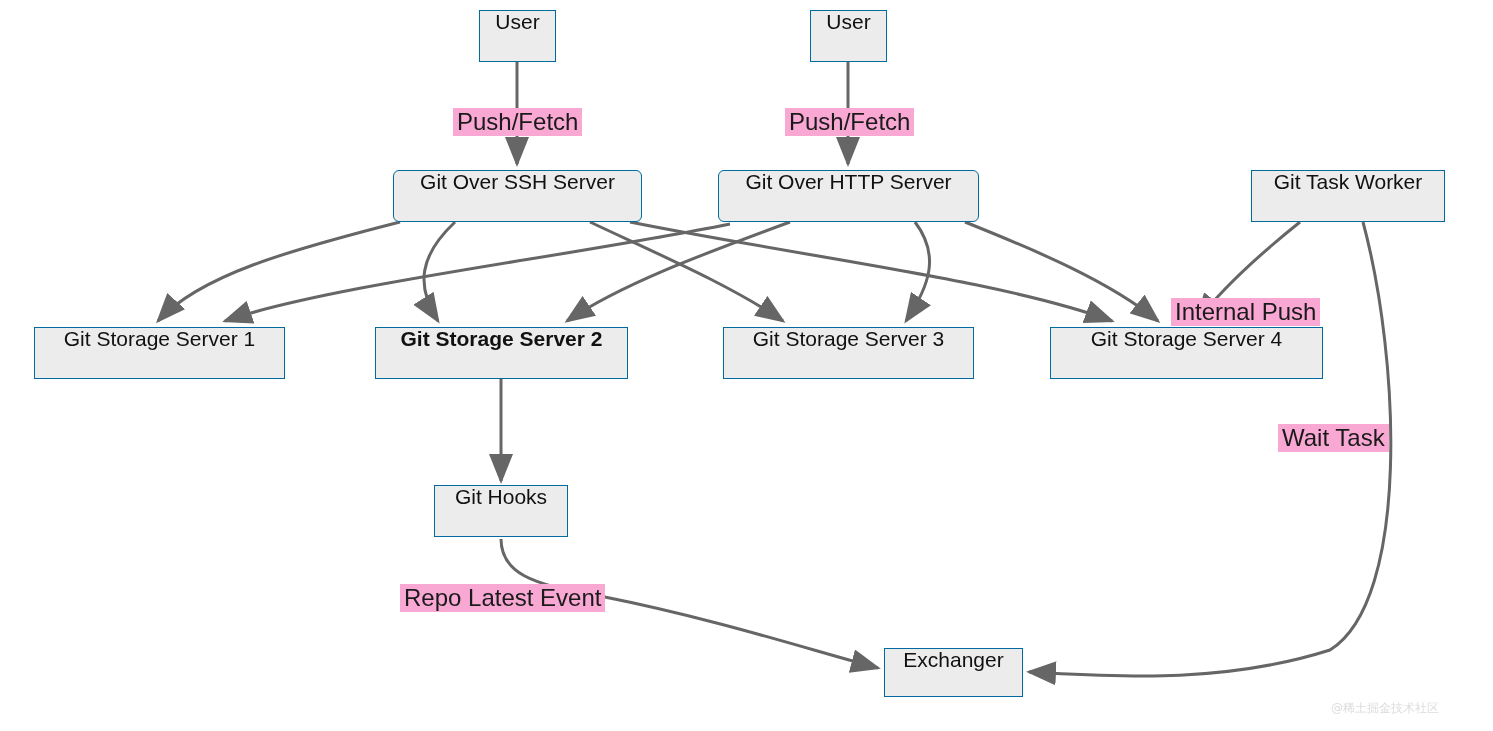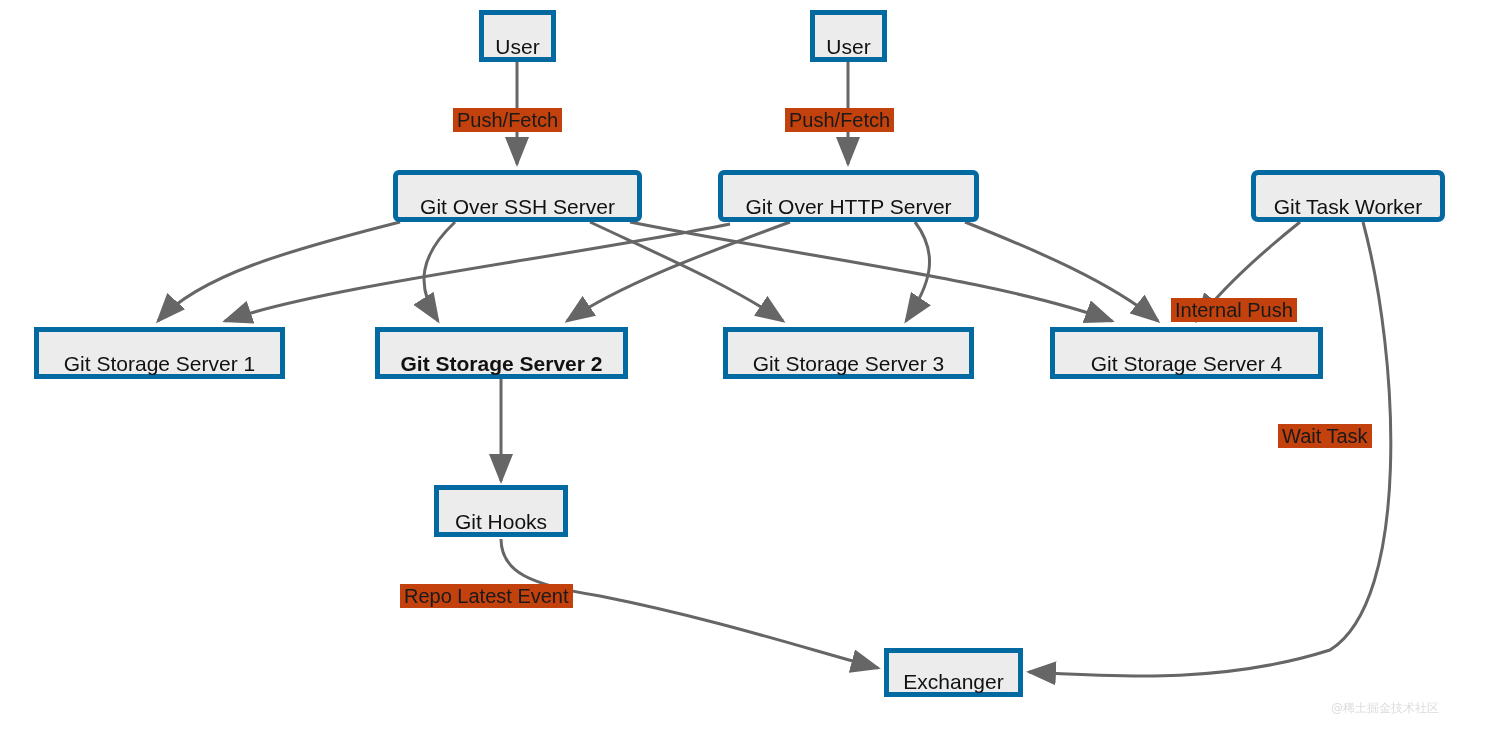--- a/index.html
+++ b/index.html
@@ -21,40 +21,40 @@
     position: absolute;
     left: 0;
     top: 0;
     width: 1493px;
     height: 731px;
   }
   .node {
     position: absolute;
     box-sizing: border-box;
     background: #ECECEC;
-    border: 5px solid #0369a1;
+    border: 1px solid #0369a1;
     color: #111111;
     display: flex;
-    align-items: flex-end;
+    align-items: flex-start;
     justify-content: center;
     font-size: 21px;
     line-height: 1;
     white-space: nowrap;
     z-index: 3;
   }
   .node.rounded {
     border-radius: 6px;
   }
   .edge-label {
     position: absolute;
     color: #1a1a1a;
-    font-size: 20px;
+    font-size: 24px;
     line-height: 1;
     white-space: nowrap;
-    background: #c2410c;
+    background: #f9a8d4;
     padding: 2px 4px;
     z-index: 4;
   }
   .watermark {
     position: absolute;
     color: #DCDCDC;
     font-size: 12px;
     line-height: 1;
     white-space: nowrap;
     z-index: 5;
@@ -113,21 +113,21 @@
   </div>
 
   <div class="node rounded" style="left:718px; top:170px; width:261px; height:52px;">
     <span>Git Over HTTP Server</span>
   </div>
 
   <div class="node rounded" style="left:393px; top:170px; width:249px; height:52px;">
     <span>Git Over SSH Server</span>
   </div>
 
-  <div class="node" style="left:1251px; top:170px; width:194px; height:52px;border-radius:7px;">
+  <div class="node" style="left:1251px; top:170px; width:194px; height:52px;">
     <span>Git Task Worker</span>
   </div>
 
   <div class="node" style="left:34px; top:327px; width:251px; height:52px;">
     <span>Git Storage Server 1</span>
   </div>
 
   <div class="node" style="left:375px; top:327px; width:253px; height:52px;font-weight:bold;">
     <span>Git Storage Server 2</span>
   </div>

